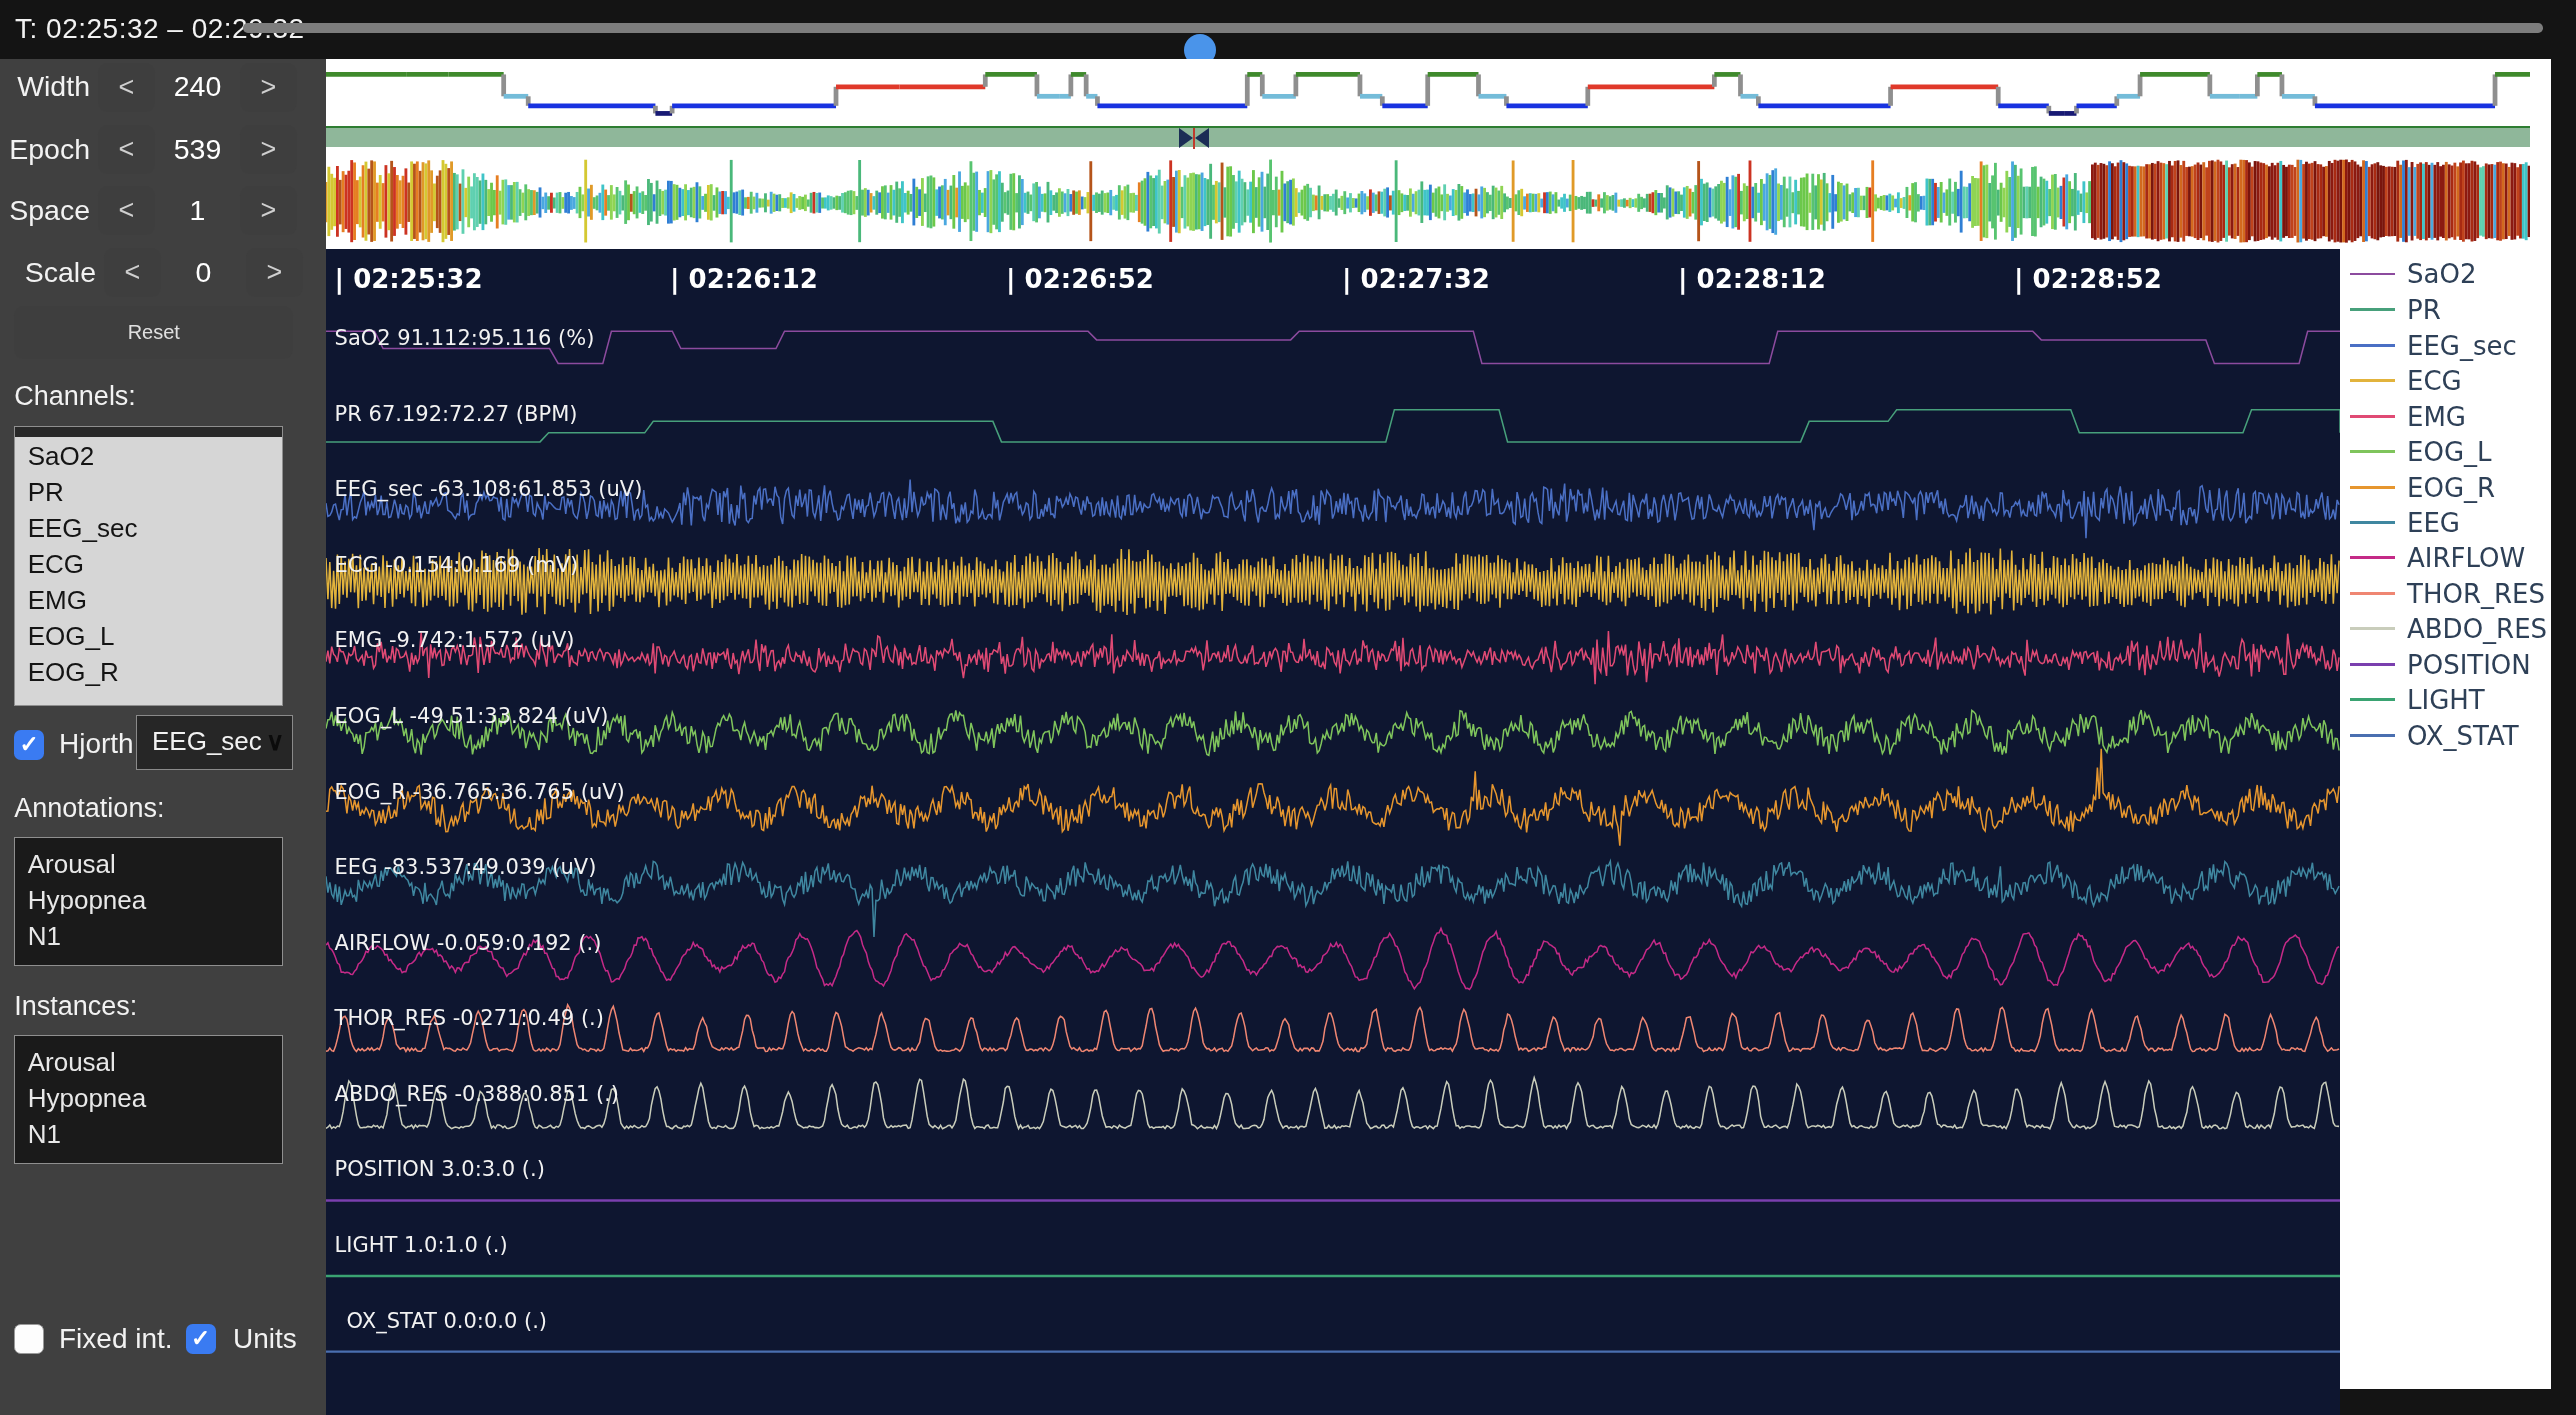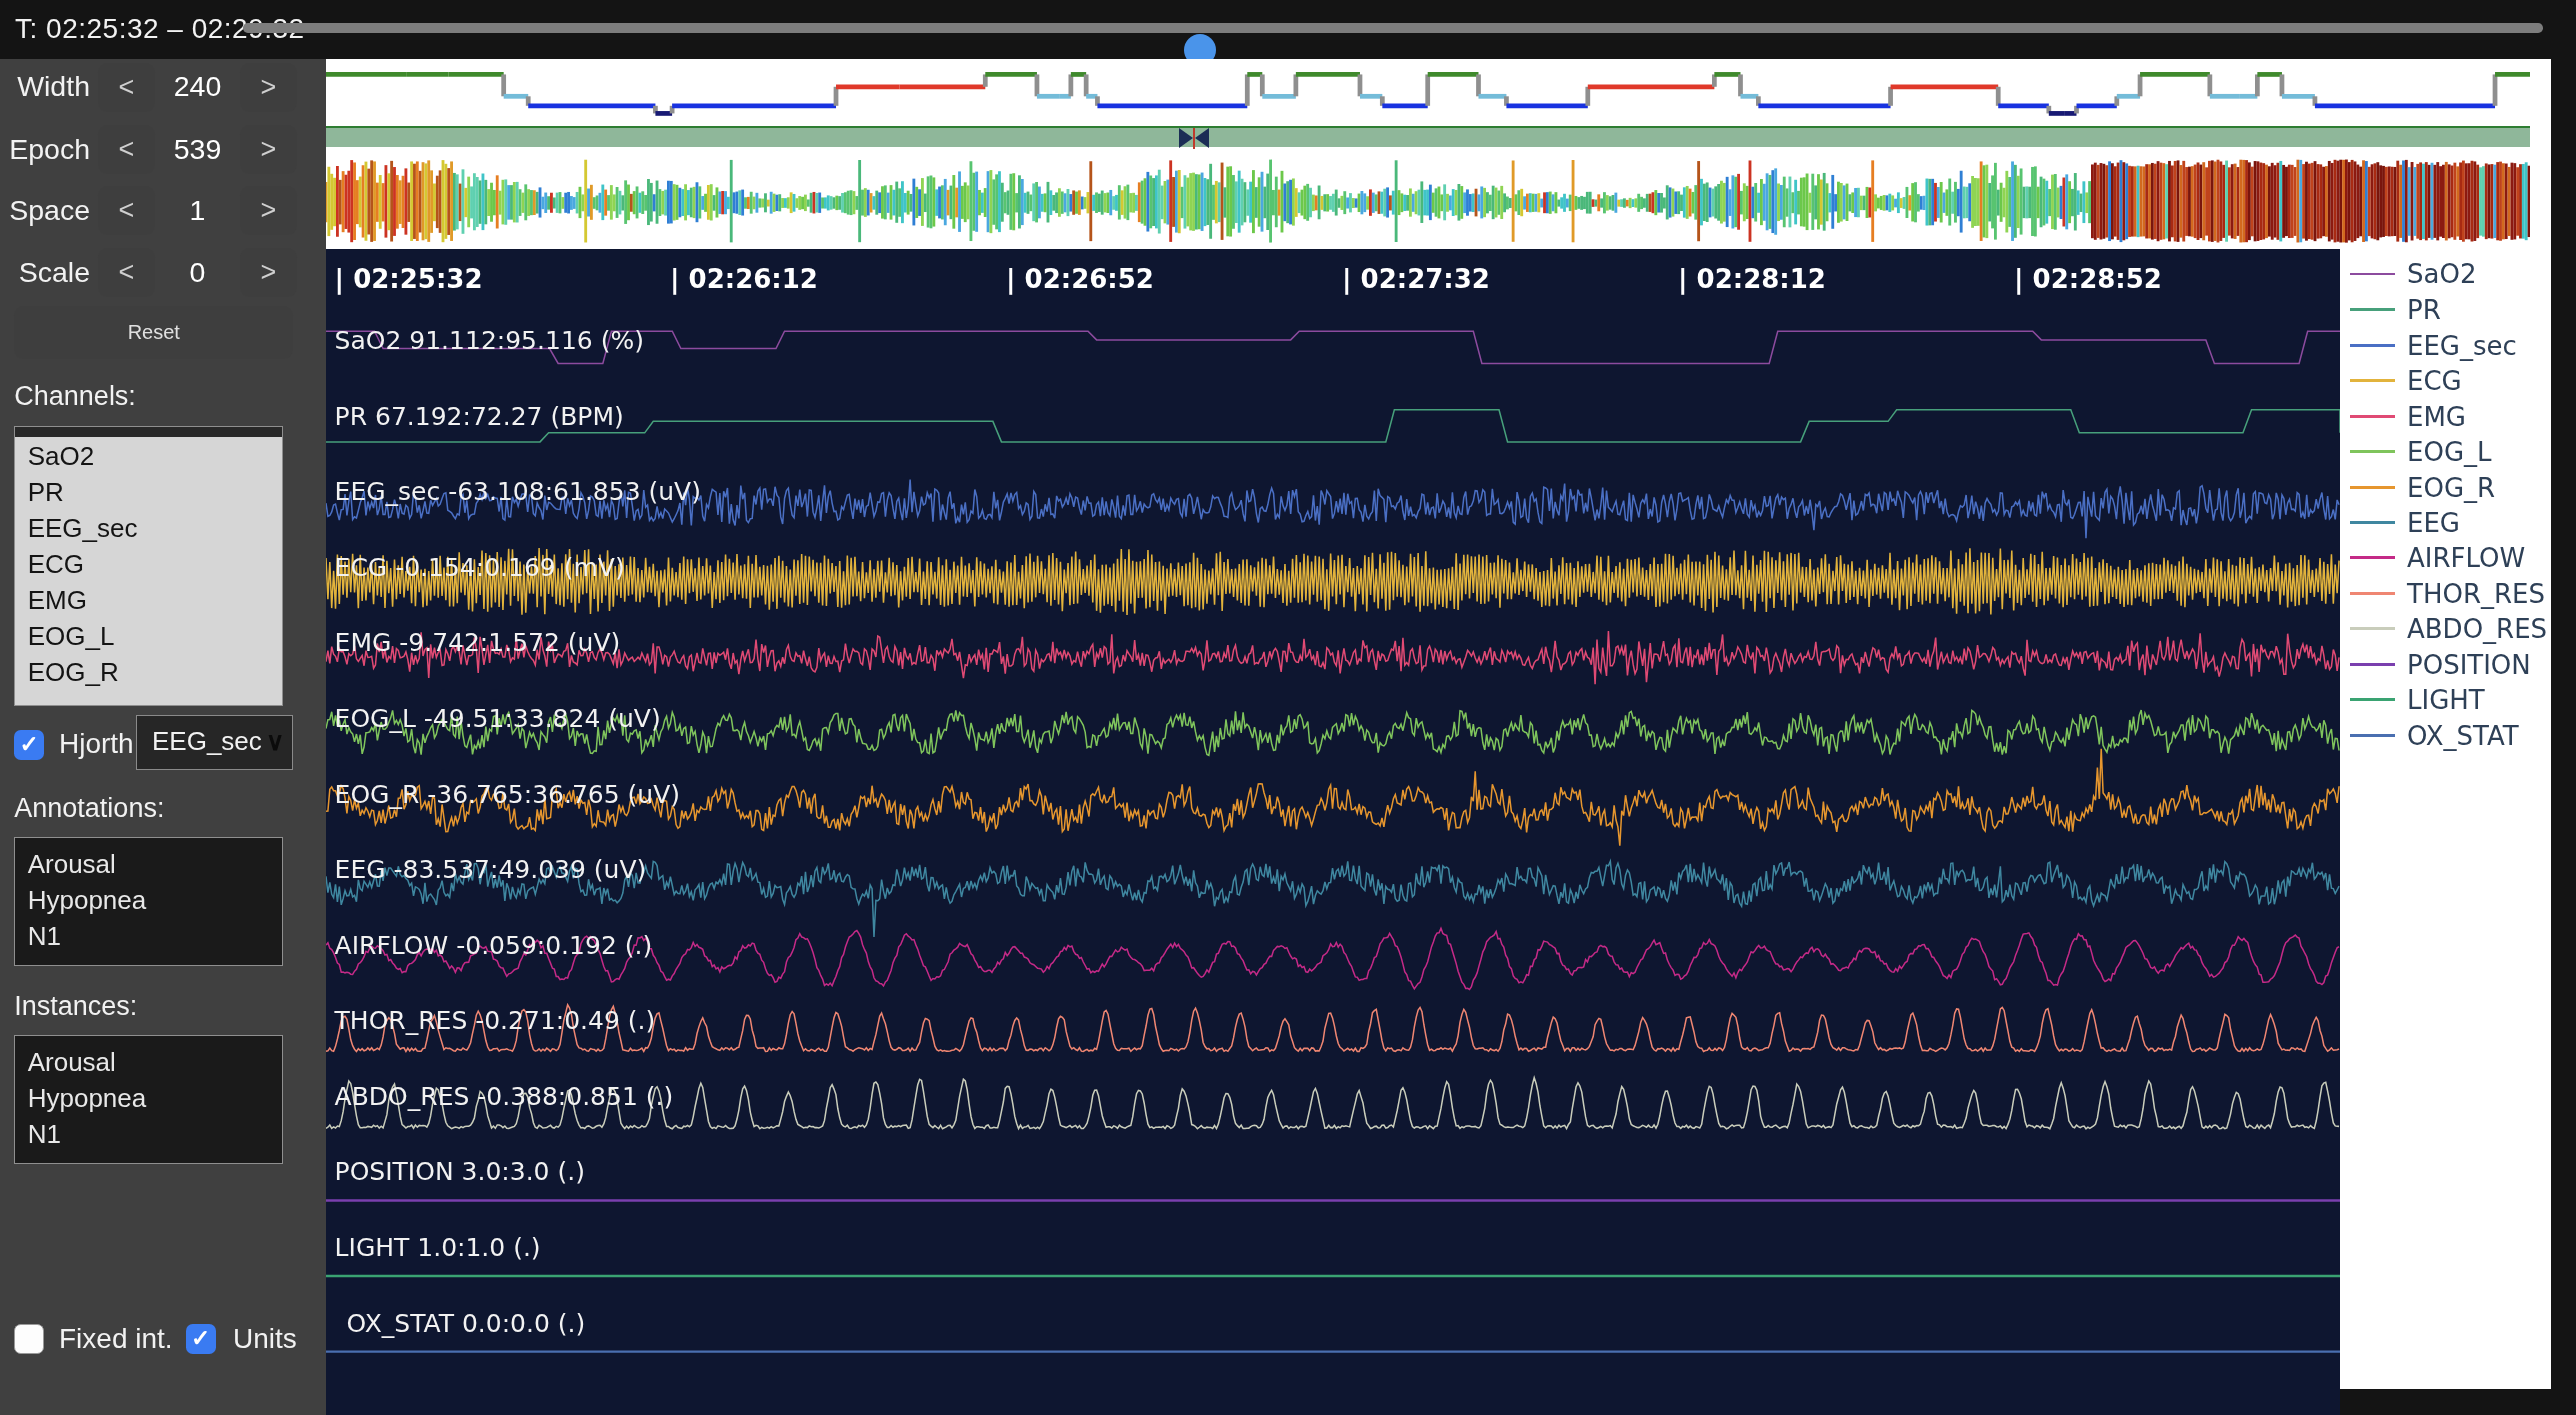--- a/index.html
+++ b/index.html
@@ -59,21 +59,21 @@
   #epoch-marker .tri-l { position:absolute; left:0; top:0; width:0; height:0;
       border-top:10.5px solid transparent; border-bottom:10.5px solid transparent; border-left:14.3px solid #1b2d55; }
   #epoch-marker .tri-r { position:absolute; right:0; top:0; width:0; height:0;
       border-top:10.5px solid transparent; border-bottom:10.5px solid transparent; border-right:14.3px solid #1b2d55; }
   #epoch-marker .redline { position:absolute; left:14.3px; top:0; width:1.9px; height:21px; background:#c03a2b; }
 
   
   #main-panel { left:326px; top:249px; width:2014px; height:1252px; background:#0e1630; }
   .tick-label { position:absolute; top:15px; color:#ffffff; font-size:26px; font-weight:700;
                 font-family:"DejaVu Sans", sans-serif; white-space:pre; }
-  .trace-label { position:absolute; left:8.6px; color:#f2f2f2; font-size:25px;
+  .trace-label { position:absolute; left:8.6px; color:#f2f2f2; font-size:21px;
                  font-family:"DejaVu Sans", sans-serif; white-space:pre; }
 
   
   #legend-panel { left:2340px; top:249px; width:211px; height:1140px; background:#ffffff; }
   .legend-item { position:absolute; left:0; width:211px; height:35px; }
   .legend-line { position:absolute; left:9.5px; top:16px; width:45px; height:2.9px; }
   .legend-label { position:absolute; left:67px; top:2.9px; font-size:26px; color:#2e4057;
                   font-family:"DejaVu Sans", sans-serif; }
 </style>
 </head>
@@ -99,21 +99,21 @@
         <button class="ctl-btn prev">&lt;</button>
         <div class="ctl-value">539</div>
         <button class="ctl-btn next">&gt;</button>
       </div>
       <div class="ctl-row" style="top: 127px;">
         <div class="ctl-label">Space</div>
         <button class="ctl-btn prev">&lt;</button>
         <div class="ctl-value">1</div>
         <button class="ctl-btn next">&gt;</button>
       </div>
-      <div class="ctl-row" style="top: 189px;">
+      <div class="ctl-row" style="top: 189px; margin-left: 6px;">
         <div class="ctl-label">Scale</div>
         <button class="ctl-btn prev">&lt;</button>
         <div class="ctl-value">0</div>
         <button class="ctl-btn next">&gt;</button>
       </div>
     </div>
 
   <button id="reset-btn" class="abs">Reset</button>
 
   <div id="channels-label" class="section-label">Channels:</div>

